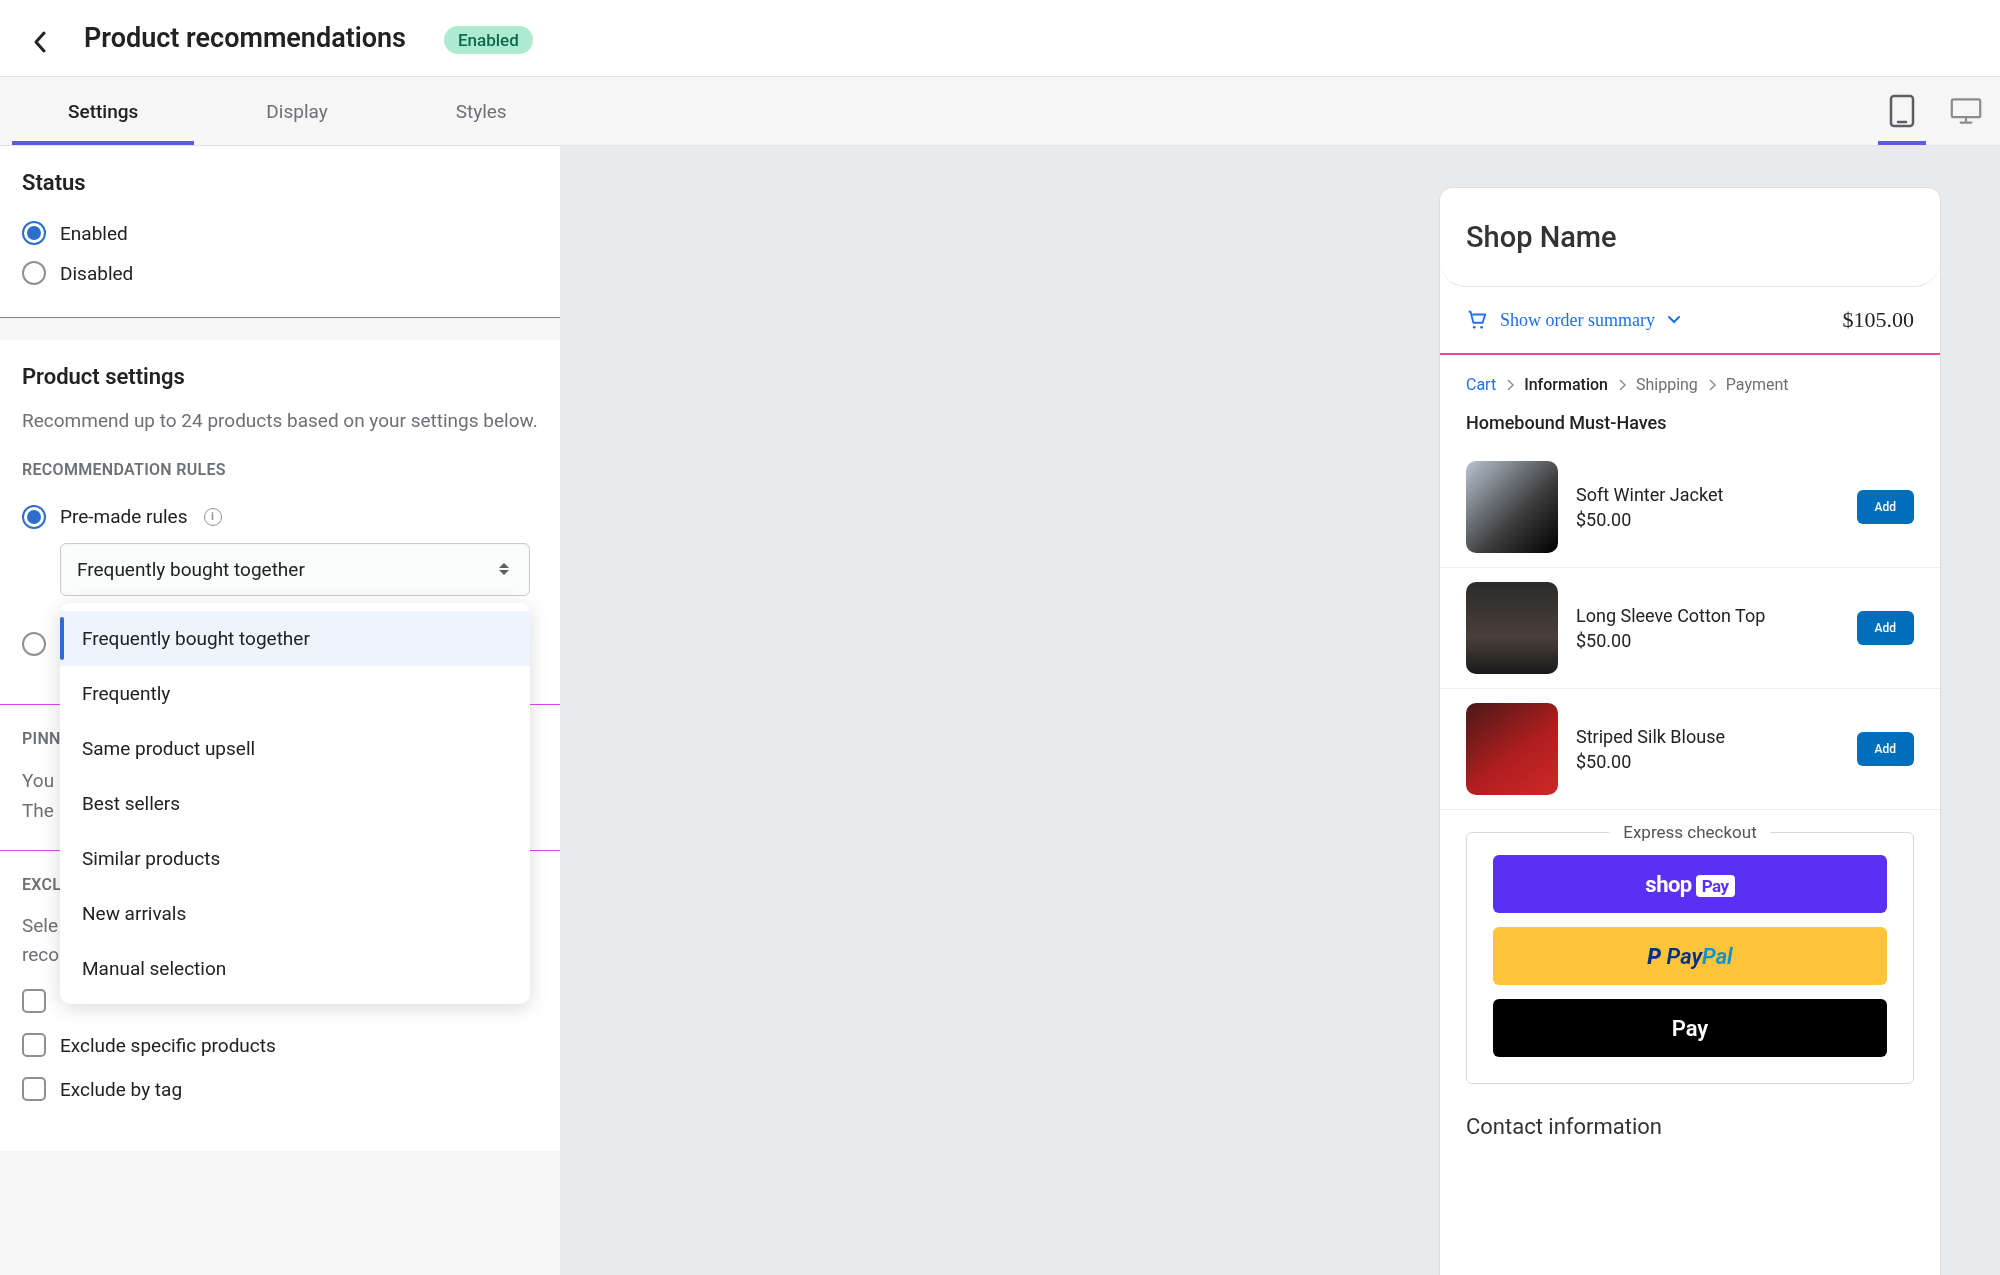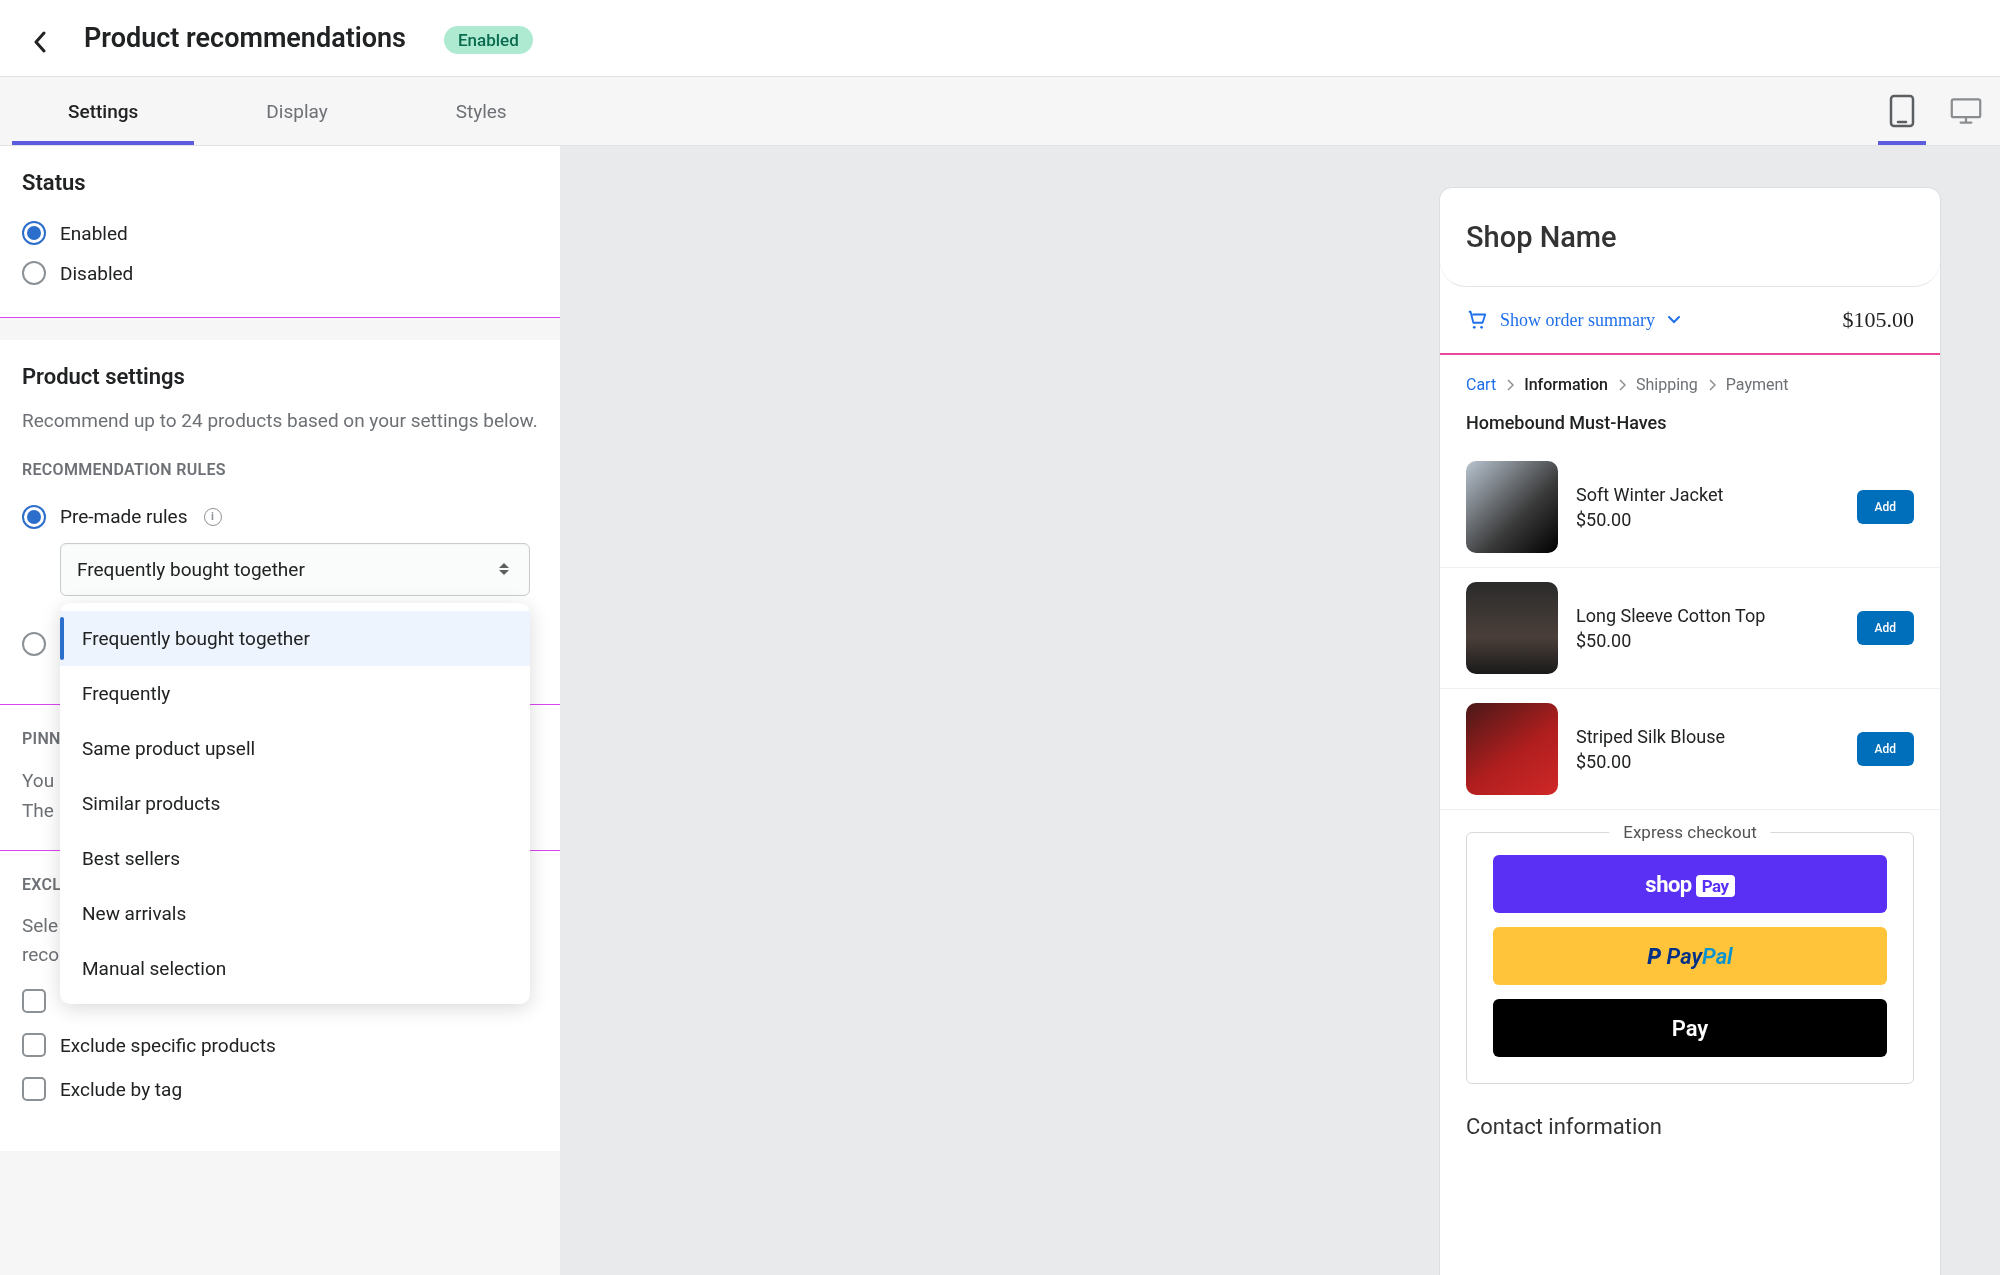--- a/index.html
+++ b/index.html
@@ -467,22 +467,22 @@
 
       <div class="select-wrap">
         <div class="select">
           <span>Frequently bought together</span>
           <span class="select-arrows"></span>
         </div>
         <div class="dropdown">
           <div class="dropdown-item selected">Frequently bought together</div>
           <div class="dropdown-item">Frequently</div>
           <div class="dropdown-item">Same product upsell</div>
+          <div class="dropdown-item">Best sellers</div>
           <div class="dropdown-item">Similar products</div>
-          <div class="dropdown-item">Best sellers</div>
           <div class="dropdown-item">New arrivals</div>
           <div class="dropdown-item">Manual selection</div>
         </div>
       </div>
 
       <div class="radio-row" style="margin-top:28px;">
         <div class="radio"></div>
         <div class="radio-label">&nbsp;</div>
       </div>
     </div>

